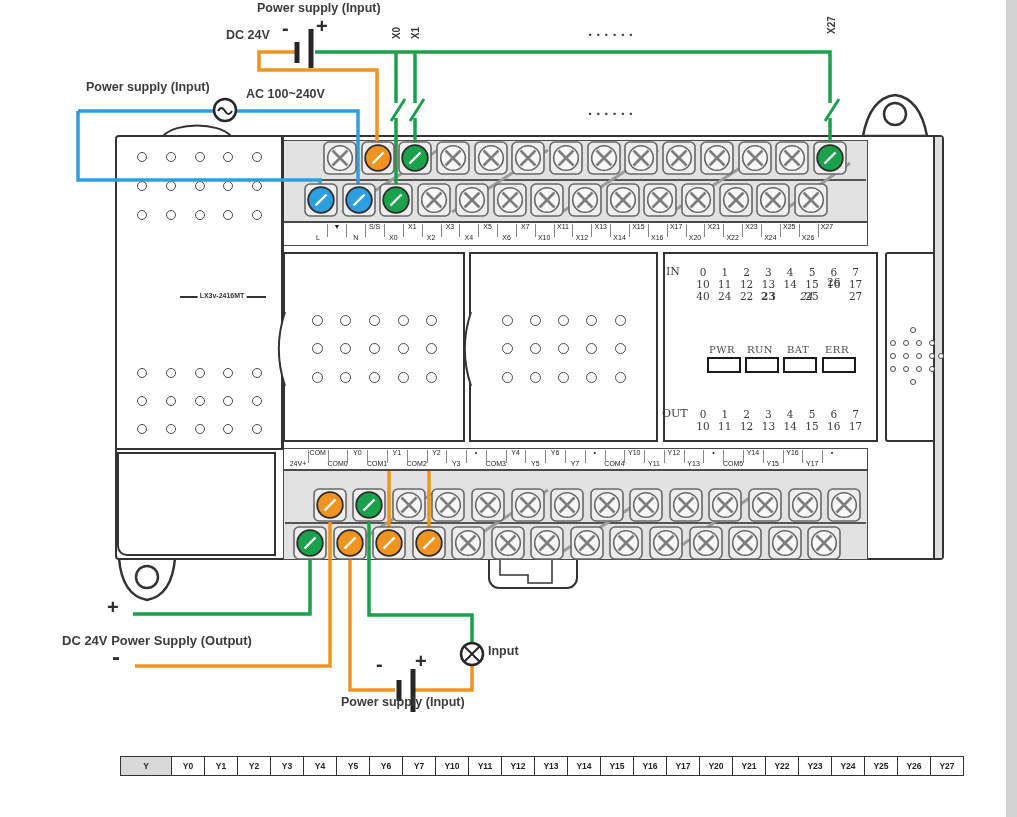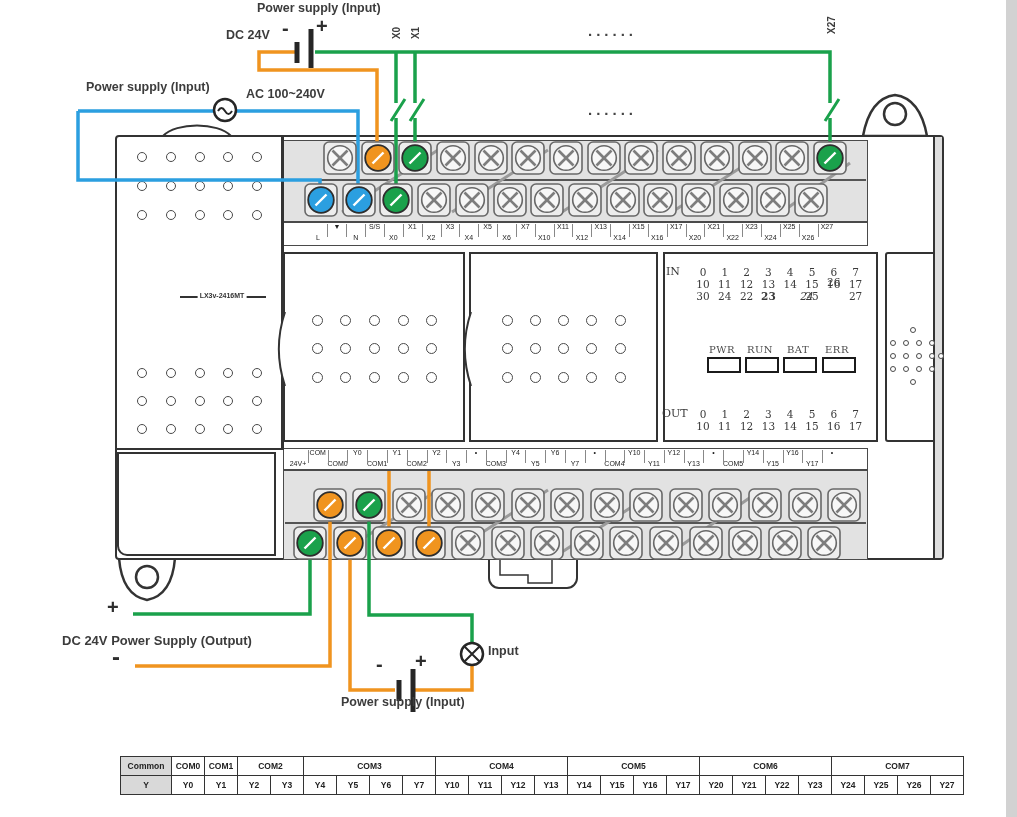--- a/index.html
+++ b/index.html
@@ -161,31 +161,20 @@
           <col style="width:33px">
           <col style="width:33px">
           <col style="width:33px">
           <col style="width:33px">
           <col style="width:33px">
           <col style="width:33px">
           <col style="width:33px">
           <col style="width:33px">
         </colgroup>
         <tbody>
-          <tr>
-            <td colspan="1" class="hdr">Common</td>
-            <td colspan="1">COM0</td>
-            <td colspan="1">COM1</td>
-            <td colspan="2">COM2</td>
-            <td colspan="4">COM3</td>
-            <td colspan="4">COM4</td>
-            <td colspan="4">COM5</td>
-            <td colspan="4">COM6</td>
-            <td colspan="4">COM7</td>
-          </tr>
           <tr>
             <td class="hdr">Y</td>
             <td>Y0</td>
             <td>Y1</td>
             <td>Y2</td>
             <td>Y3</td>
             <td>Y4</td>
             <td>Y5</td>
             <td>Y6</td>
             <td>Y7</td>
@@ -727,21 +716,21 @@
     <div class="num" style="left: 833.8px; top: 266px;">6</div>
     <div class="num" style="left: 855.6px; top: 266px;">7</div>
     <div class="num" style="left: 703px; top: 278px;">10</div>
     <div class="num" style="left: 724.8px; top: 278px;">11</div>
     <div class="num" style="left: 746.6px; top: 278px;">12</div>
     <div class="num" style="left: 768.4px; top: 278px;">13</div>
     <div class="num" style="left: 790.2px; top: 278px;">14</div>
     <div class="num" style="left: 812px; top: 278px;">15</div>
     <div class="num" style="left: 833.8px; top: 278px;">16</div>
     <div class="num" style="left: 855.6px; top: 278px;">17</div>
-    <div class="num" style="left: 703px; top: 290px;">30</div>
+    <div class="num" style="left: 703px; top: 290px;">40</div>
     <div class="num" style="left: 724.8px; top: 290px;">24</div>
     <div class="num" style="left: 746.6px; top: 290px;">22</div>
     <div class="num" style="left: 768.4px; top: 290px; font-weight: bold;">23</div>
     <div class="num" style="left: 807px; top: 290px; font-style: italic;">24</div>
     <div class="num" style="left: 812px; top: 290px;">25</div>
     <div class="num" style="left: 833.8px; top: 276px;">26</div>
     <div class="num" style="left: 855.6px; top: 290px;">27</div>
     <div class="num" style="left: 703px; top: 408px;">0</div>
     <div class="num" style="left: 724.8px; top: 408px;">1</div>
     <div class="num" style="left: 746.6px; top: 408px;">2</div>

